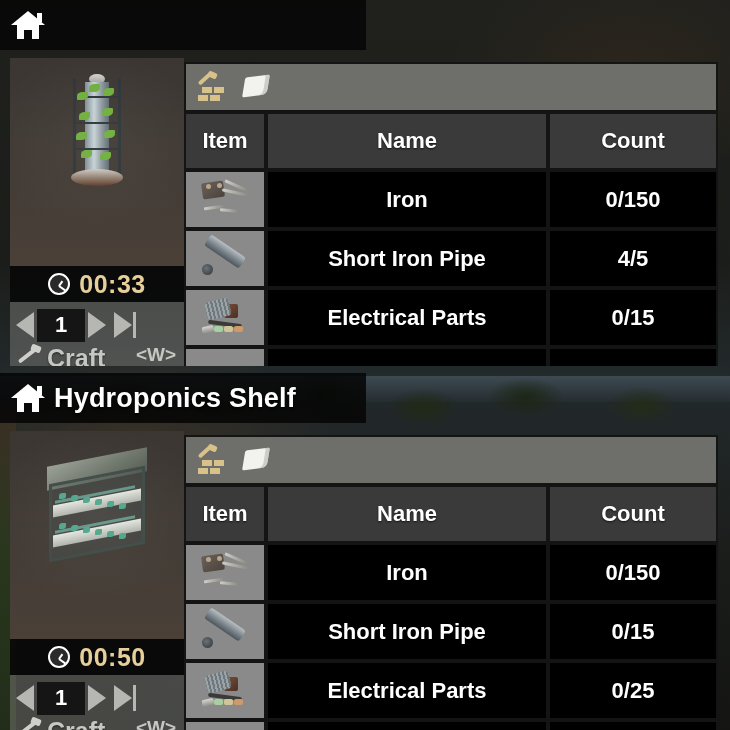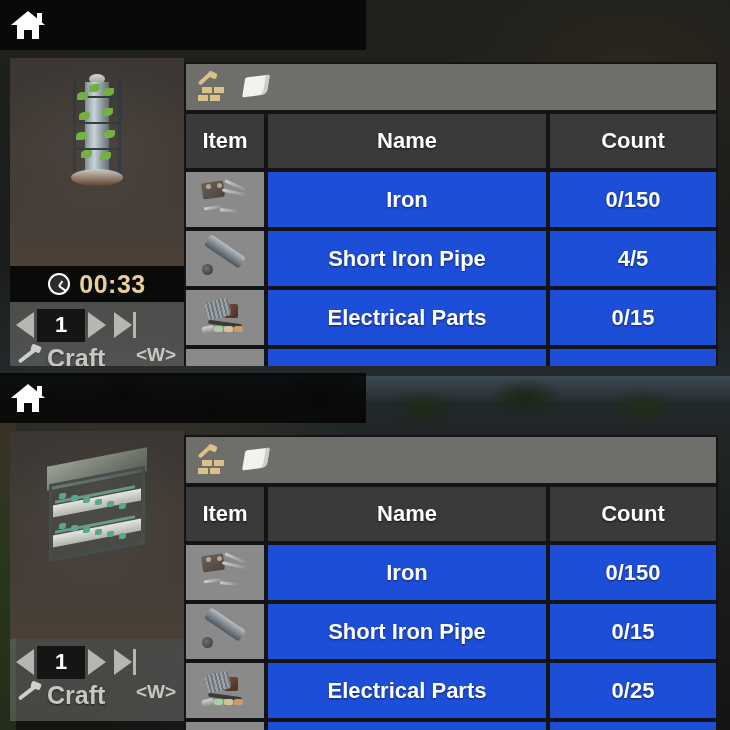--- a/index.html
+++ b/index.html
@@ -239,21 +239,21 @@
   .col-item  { width:82px; }
   .col-name  { width:282px; }
   .col-count { width:170px; }
 
   table.recipe thead th {
     height:58px; background:#3a3a3a;
     color:#fff; font-size:22px; font-weight:bold;
     text-shadow:0 1px 2px rgba(0,0,0,.7);
   }
   table.recipe tbody td {
-    height:59px; background:#1d4ed8;
+    height:59px; background:#000000;
     color:#fff; font-size:22px; font-weight:bold;
     text-shadow:0 1px 2px rgba(0,0,0,.55);
   }
   table.recipe tbody td.ic { background:#8a8a8a; }
 
   .iconcell { width:100%; height:100%; display:flex; align-items:center; justify-content:center; }
 
   
   .ing { position:relative; width:54px; height:44px; }
   .ing-iron .plate {
@@ -459,20 +459,21 @@
 
 <div class="panel bottom">
  <div class="clip-bottom">
   <div class="titlebar">
     <span class="home-icon">
       <span class="roof"></span>
           <span class="chim"></span>
           <span class="body"></span>
           <span class="door"></span>
     </span>
+    <span class="title-text">Hydroponics Shelf</span>
   </div>
 
   <div class="leftcol">
     <div class="preview">
       <span class="shelf">
         <span class="top"></span>
         <span class="frame"></span>
         <span class="tray" style="top:40px"></span>
         <span class="tray" style="top:70px"></span>
         <span class="glow" style="top:36px"></span>
@@ -485,20 +486,27 @@
         <span class="plant" style="left:78px;top:46px"></span>
         <span class="plant" style="left:18px;top:66px"></span>
         <span class="plant" style="left:30px;top:68px"></span>
         <span class="plant" style="left:42px;top:70px"></span>
         <span class="plant" style="left:54px;top:72px"></span>
         <span class="plant" style="left:66px;top:74px"></span>
         <span class="plant" style="left:78px;top:76px"></span>
       </span>
     </div>
 
+    <div class="timerbar">
+      <span class="clock-icon">
+            <i class="h"></i>
+            <i class="m"></i>
+          </span>
+      <span class="timer-text">00:50</span>
+    </div>
 
     <div class="controls">
       <div class="stepper">
         <span class="arrow left"></span>
         <span class="qtybox">1</span>
         <span class="arrow right"></span>
         <span class="maxwrap">
           <span class="arrow right"></span>
               <span class="maxbar"></span>
         </span>

